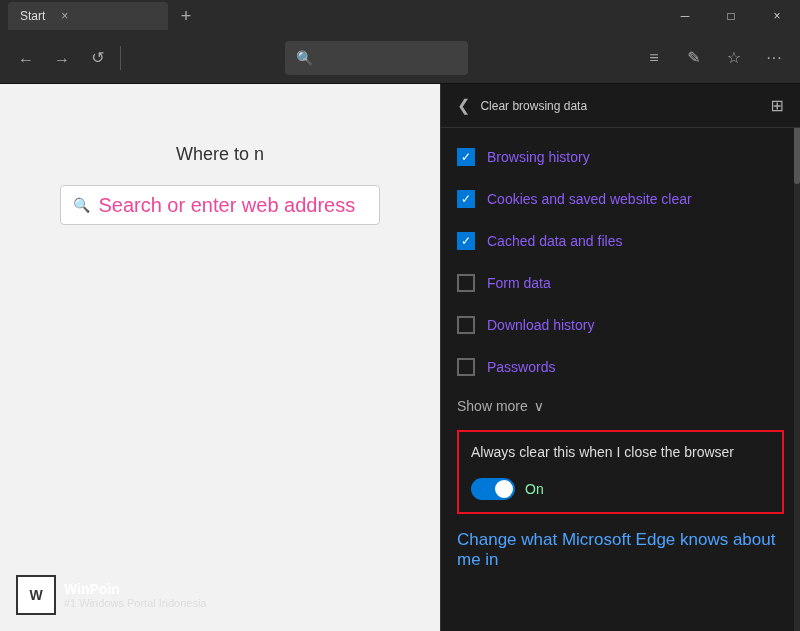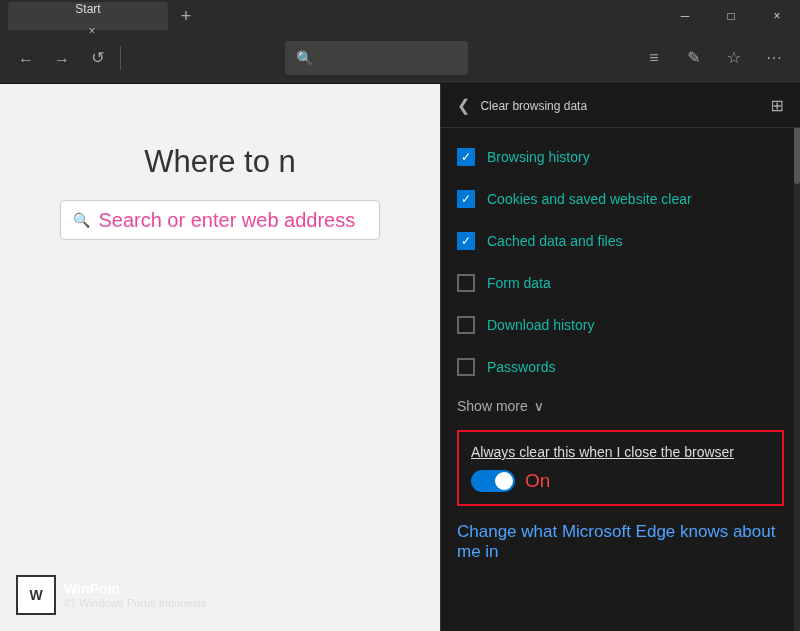--- a/index.html
+++ b/index.html
@@ -17,21 +17,20 @@
       display: flex;
       align-items: center;
       background: #3c3c3c;
       height: 28px;
       padding: 0 12px;
       border-radius: 4px 4px 0 0;
       font-size: 12px;
       color: #ddd;
       gap: 8px;
       min-width: 160px;
-      flex-direction: column;
     }
     .tab-close {
       font-size: 12px;
       color: #aaa;
       cursor: pointer;
       margin-left: 8px;
     }
     .tab-add {
       width: 28px;
       height: 28px;
@@ -120,21 +119,21 @@
     
     .browser-page {
       flex: 1;
       background: #f2f2f2;
       display: flex;
       flex-direction: column;
       align-items: center;
       padding-top: 60px;
     }
     .page-title {
-      font-size: 31px;
+      font-size: 18px;
       color: #333;
       margin-bottom: 20px;
     }
     .search-bar {
       width: 320px;
       height: 40px;
       background: #fff;
       border: 1px solid #ccc;
       border-radius: 4px;
       display: flex;
@@ -239,21 +238,21 @@
       background: #0078d7;
       border-color: #0078d7;
     }
     .checkbox-box.checked::after {
       content: '✓';
       color: #fff;
       font-size: 12px;
     }
     .checkbox-label {
       font-size: 14px;
-      color: #14b8a6;
+      color: #8b5cf6;
     }
 
     .show-more-row {
       display: flex;
       align-items: flex-end;
       gap: 6px;
       padding: 10px 0 16px 0;
       cursor: pointer;
       color: #aaa;
       font-size: 14px;
@@ -274,22 +273,21 @@
 
     
     .always-clear-section {
       border: 2px solid #e81123;
       padding: 12px;
       margin-bottom: 16px;
     }
     .always-clear-text {
       font-size: 14px;
       color: #ddd;
-      margin-bottom: 10px;
-      text-decoration: underline;
+      margin-bottom: 18px;
     }
     .toggle-row {
       display: flex;
       align-items: center;
       gap: 10px;
     }
     .toggle-switch {
       width: 44px;
       height: 22px;
       background: #0078d7;
@@ -302,22 +300,22 @@
       width: 18px;
       height: 18px;
       background: #fff;
       border-radius: 50%;
       position: absolute;
       top: 2px;
       left: 24px;
       transition: left 0.2s;
     }
     .toggle-label {
-      font-size: 19px;
-      color: #ef4444;
+      font-size: 14px;
+      color: #86efac;
     }
 
     
     .change-link {
       color: #4da3ff;
       font-size: 17px;
       text-decoration: none;
       cursor: pointer;
       display: block;
       padding-bottom: 12px;

